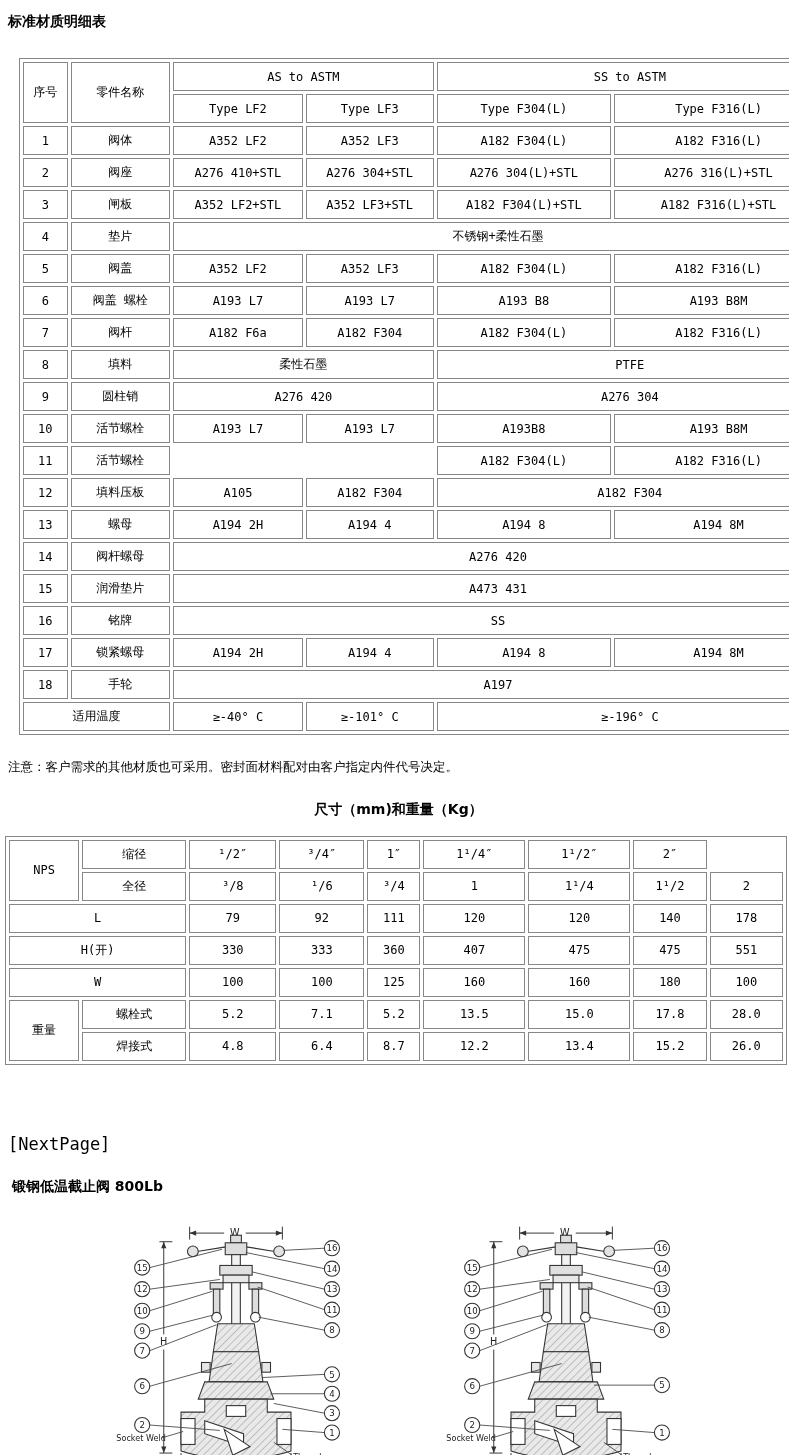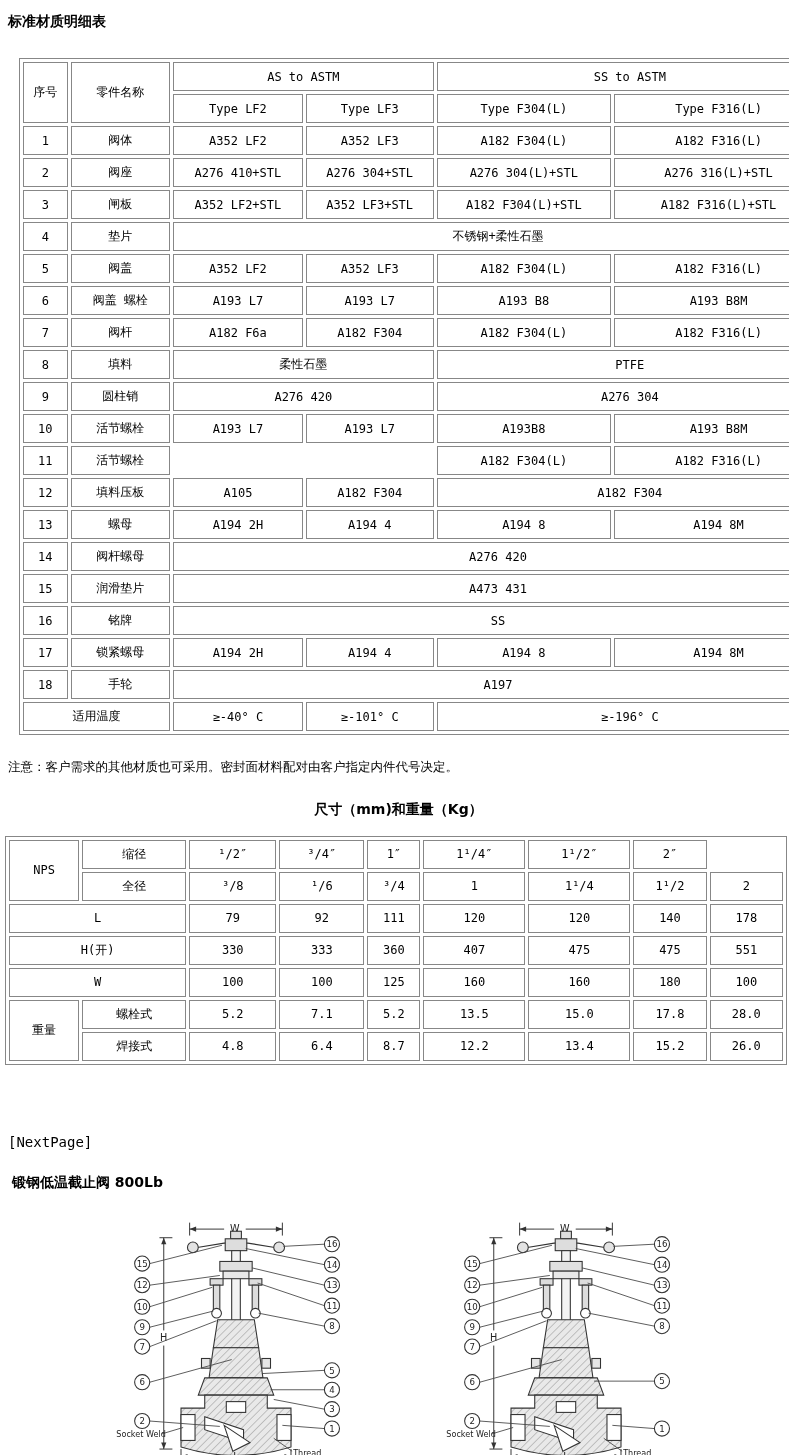--- a/index.html
+++ b/index.html
@@ -11,21 +11,21 @@
   table{border-collapse:separate;border-spacing:3px;background:#fff;
         border:1px solid #878787;table-layout:fixed;}
   td{border:1px solid #878787;text-align:center;vertical-align:middle;
      font-size:12px;padding:3px 2px;height:21px;overflow:hidden;white-space:nowrap;}
   td.blank{border-color:transparent;}
   #materials-table{width:808px;margin:27px 0 0 19px;}
   #notes{margin:26px 0 0 8px;font-size:12.5px;line-height:1;}
   #notes p{margin:0 0 17px 0;}
   #title2{padding:10px 0 0 8px;text-align:center;}
   #dims-table{width:782px;margin:17px 0 0 5px;}
-  #nextpage{margin:69px 0 0 8px;font-size:14px;}
+  #nextpage{margin:69px 0 0 8px;font-size:17px;}
   #title3{padding:24px 0 0 12px;}
   .diagrams{display:flex;margin:22px 0 0 112px;gap:82px;}
   figure{margin:0;width:248px;}
   svg text{font-family:"DejaVu Sans","Liberation Sans",sans-serif;fill:#222;}
   .callout circle{fill:#fff;stroke:#333;stroke-width:1;}
   .callout text{font-size:8px;}
   .lead{stroke:#444;stroke-width:0.8;fill:none;}
   .dim{stroke:#333;stroke-width:0.9;fill:none;}
   .part{stroke:#333;stroke-width:1;}
 </style>

